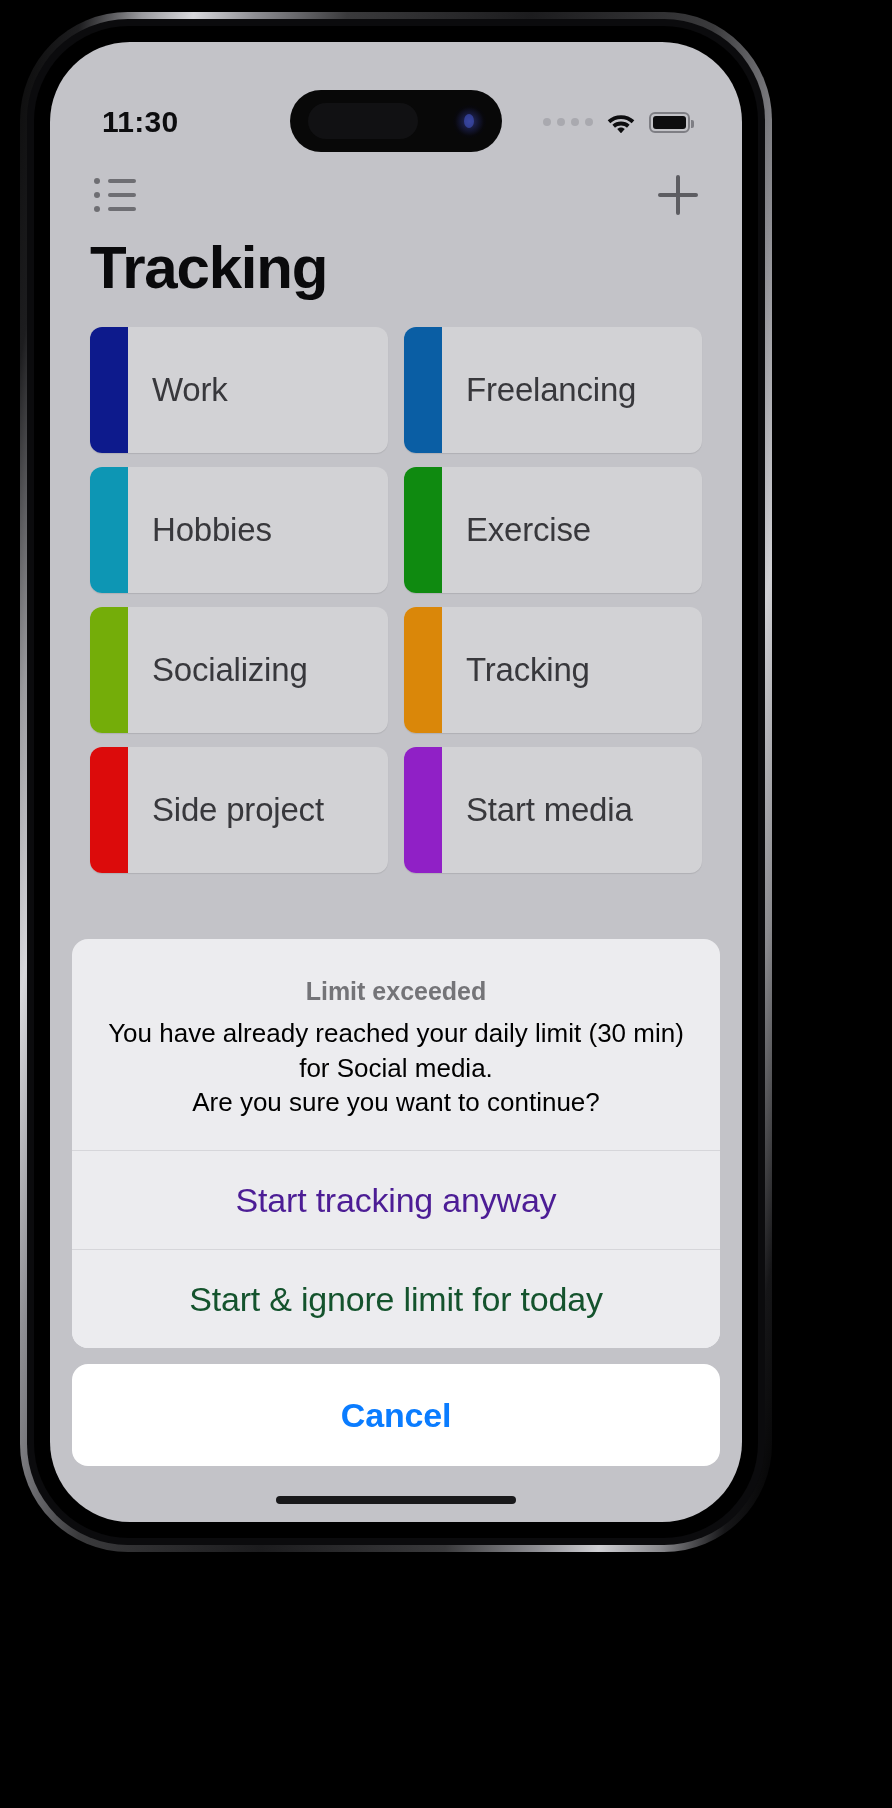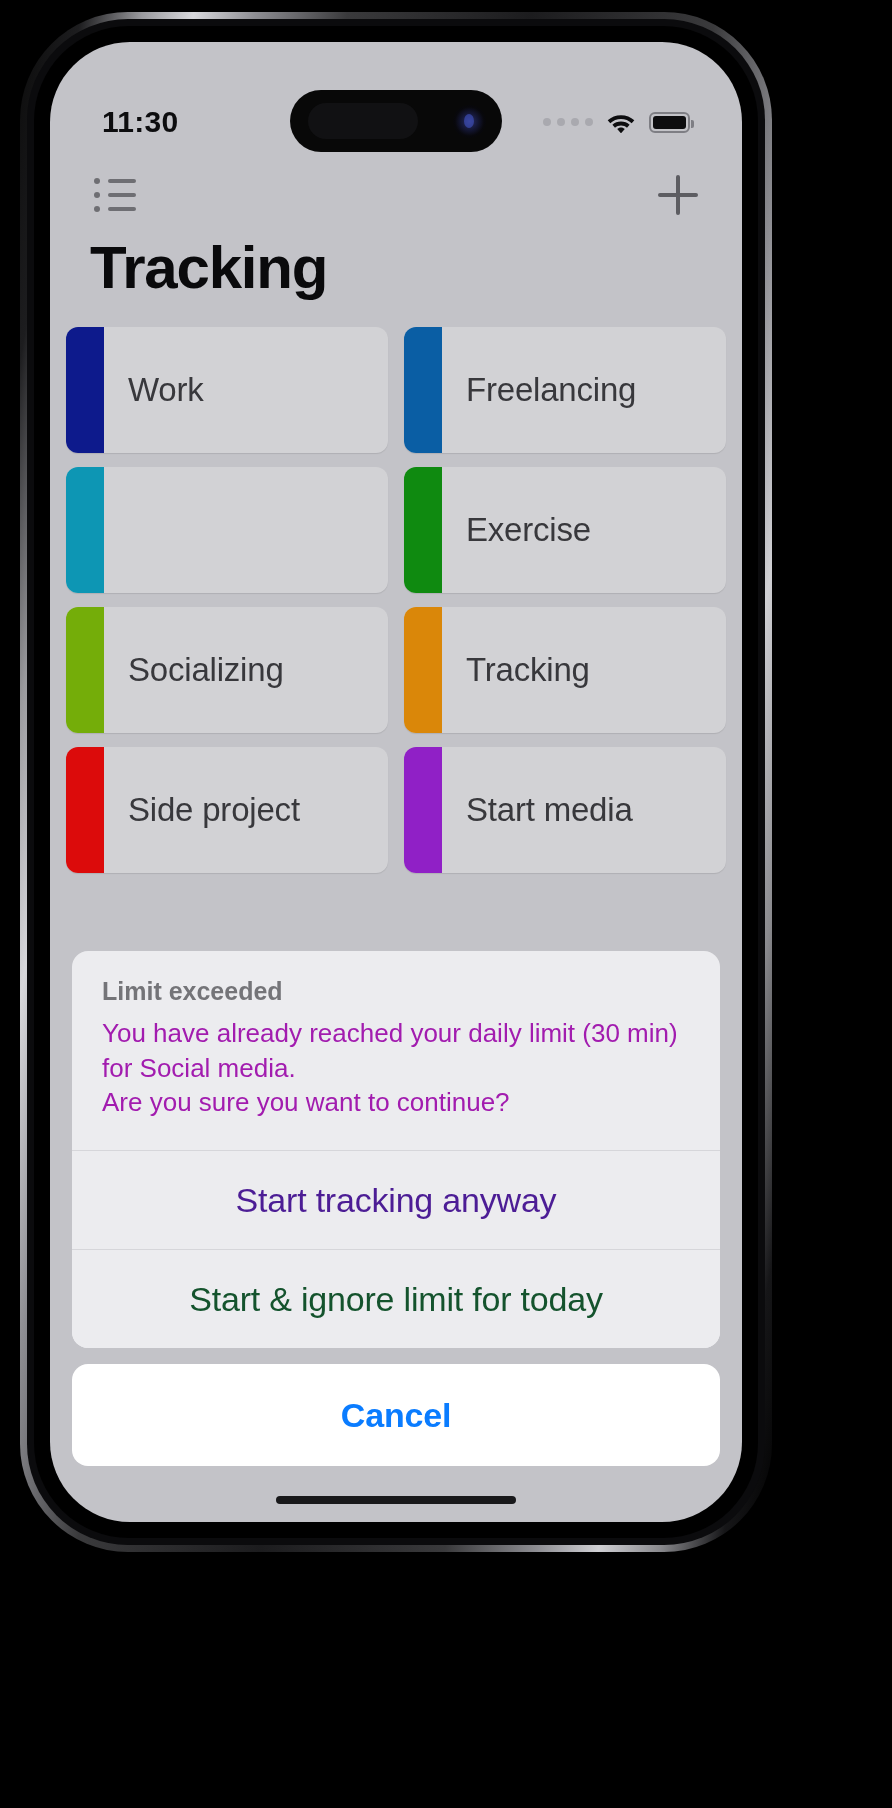--- a/index.html
+++ b/index.html
@@ -101,43 +101,43 @@
   }
   .icon-plus::before { left:0; top:18px; width:40px; height:4px; }
   .icon-plus::after  { top:0; left:18px; width:4px; height:40px; }
 
   .page-title {
     padding: 10px 40px 0; font-size: 60px; font-weight: 700;
     color: #0a0a0c; letter-spacing: -1.2px; line-height: 1.08;
   }
 
   .grid {
-    margin-top: 26px; padding: 0 16px;
+    margin-top: 26px; padding: 0 40px;
     display: grid; grid-template-columns: 1fr 1fr; gap: 14px 16px;
   }
   .card {
     height: 126px; display: flex; align-items: stretch;
     border-radius: 12px; overflow: hidden;
     background: #d2d2d5; box-shadow: 0 1px 1px rgba(0,0,0,.10);
   }
   .card .accent { width: 38px; flex: 0 0 38px; }
   .card .label {
     flex: 1; display: flex; align-items: center; padding-left: 24px;
     font-size: 33px; color: #38383c; letter-spacing: -.2px;
   }
 
   
   .sheet { position: absolute; left: 22px; right: 22px; bottom: 56px; }
   .sheet-group {
     background: #ececef; border-radius: 16px; overflow: hidden;
     backdrop-filter: blur(10px);
   }
-  .sheet-head { padding: 26px 30px 30px; text-align: left; }
+  .sheet-head { padding: 38px 30px 30px; text-align: center; }
   .sheet-title { font-size: 25px; font-weight: 700; color: #747478; margin-bottom: 10px; }
-  .sheet-msg { font-size: 26px; line-height: 1.33; color: #a21caf; }
+  .sheet-msg { font-size: 26px; line-height: 1.33; color: #000000; }
   .sheet-div { height: 1px; background: #d6d6da; }
   .sheet-btn {
     height: 98px; display: flex; align-items: center; justify-content: center;
     font-size: 34px; letter-spacing: -.2px; background: #ececef;
   }
   .sheet-cancel {
     margin-top: 16px; height: 102px; border-radius: 16px; background: #fff;
     display: flex; align-items: center; justify-content: center;
     font-size: 34px; font-weight: 700; letter-spacing: -.2px;
   }
@@ -214,20 +214,21 @@
               <div class="card">
                 <div class="accent" style="background: rgb(13, 26, 140);"></div>
                 <div class="label">Work</div>
               </div>
               <div class="card">
                 <div class="accent" style="background: rgb(10, 94, 164);"></div>
                 <div class="label">Freelancing</div>
               </div>
               <div class="card">
                 <div class="accent" style="background: rgb(13, 150, 180);"></div>
+                <div class="label">Hobbies</div>
               </div>
               <div class="card">
                 <div class="accent" style="background: rgb(15, 138, 16);"></div>
                 <div class="label">Exercise</div>
               </div>
               <div class="card">
                 <div class="accent" style="background: rgb(116, 173, 9);"></div>
                 <div class="label">Socializing</div>
               </div>
               <div class="card">

